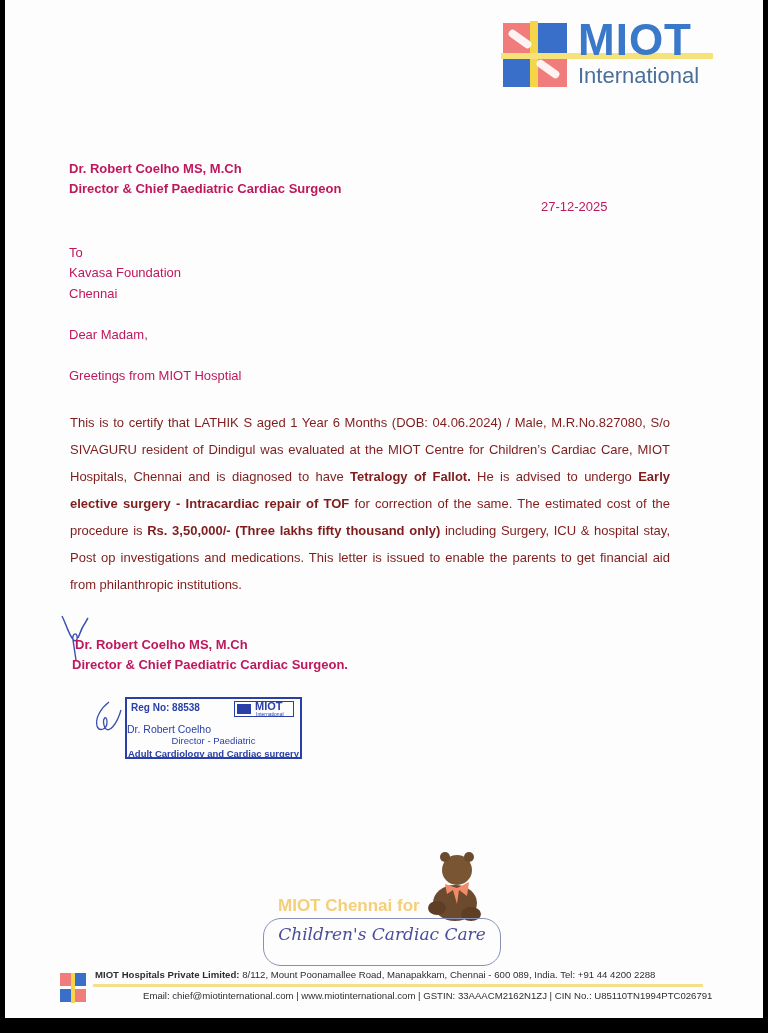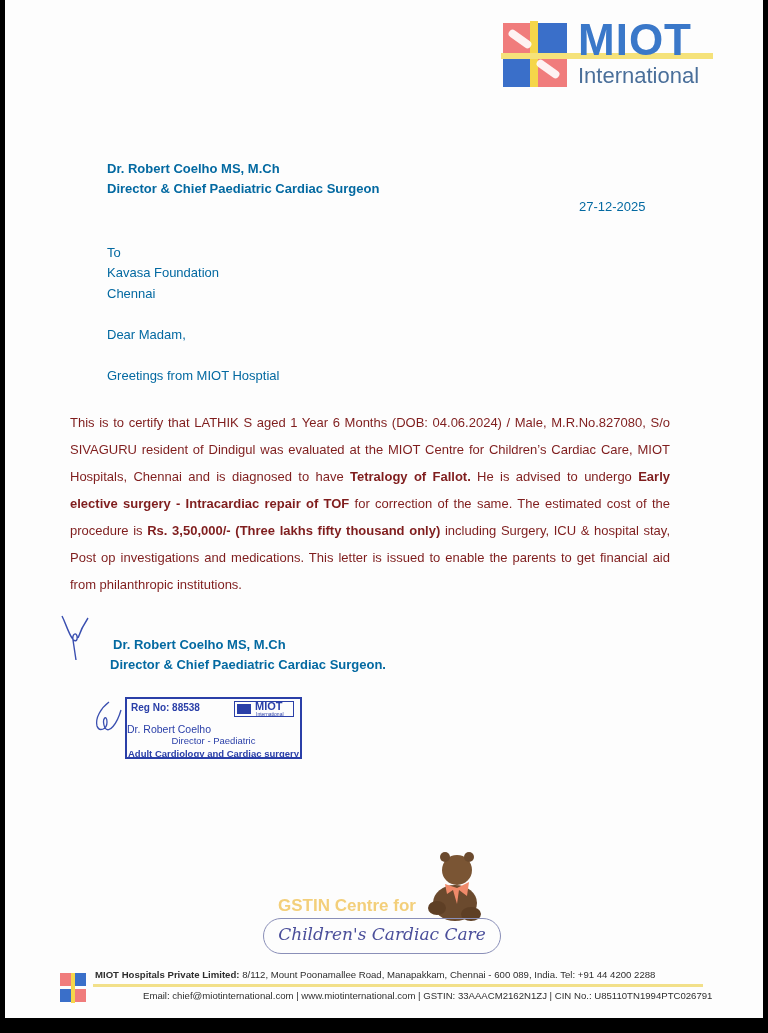--- a/index.html
+++ b/index.html
@@ -20,21 +20,21 @@
     .logo-mark .q3 { left: 2px; top: 36px; background: #3a6fc9; }
     .logo-mark .q4 { left: 36px; top: 36px; background: #f07c7c; }
     .logo-mark .vbar { position: absolute; left: 29px; top: 0; width: 8px; height: 66px; background: #f5d64a; }
     .logo-mark .hbar { position: absolute; left: 0; top: 32px; width: 212px; height: 6px; background: #f5e27a; }
     .logo-mark .hand { position: absolute; width: 26px; height: 8px; background: #fff; border-radius: 6px; opacity: .9; }
     .logo-mark .h1 { left: 6px; top: 14px; transform: rotate(35deg); }
     .logo-mark .h2 { left: 34px; top: 44px; transform: rotate(35deg); }
     .logo-word { position: absolute; left: 77px; top: -6px; font-family: "Liberation Sans", sans-serif; font-weight: 700; font-size: 44px; color: #3a78c9; letter-spacing: 1px; }
     .logo-sub { position: absolute; left: 77px; top: 42px; font-family: "Liberation Sans", sans-serif; font-size: 22px; color: #4a6f9a; }
 
-    .t { position: absolute; font-family: "Liberation Sans", sans-serif; font-size: 13px; color: #0369a1; white-space: nowrap; margin-left: 38px; }
+    .t { position: absolute; font-family: "Liberation Sans", sans-serif; font-size: 13px; color: #be185d; white-space: nowrap; }
     .b { font-weight: 700; }
 
     .para {
       position: absolute; left: 70px; top: 409px; width: 600px;
       font-family: "Liberation Sans", sans-serif; font-size: 13px; line-height: 27px; color: #7f1d1d;
       text-align: justify;
     }
     .para strong { font-weight: 700; }
 
     
@@ -53,21 +53,21 @@
     .stamp .slogo b { position: absolute; left: 2px; top: 2px; width: 14px; height: 10px; background: #2a3fa8; }
     .stamp .nm { position: absolute; left: 0; width: 100%; text-align: left; top: 24px; font-size: 10.5px; }
     .stamp .ti { position: absolute; left: 0; width: 100%; text-align: center; top: 36px; font-size: 9.5px; }
     .stamp .de { position: absolute; left: 0; width: 100%; text-align: center; top: 49px; font-size: 9.5px; font-weight: 700; }
 
     
     .ccc { position: absolute; left: 255px; top: 848px; width: 250px; height: 110px; }
     .bear { position: absolute; left: 165px; top: 0; width: 60px; height: 75px; }
     .ccc-top { position: absolute; left: 18px; top: 48px; font-family: "Liberation Sans", sans-serif; font-weight: 700; font-size: 17px; color: #f3cf7a; }
     .ccc-pill {
-      position: absolute; left: 3px; top: 70px; width: 238px; height: 36px;
+      position: absolute; left: 3px; top: 70px; width: 238px; height: 48px;
       border: 1.5px solid #8a8fb8; border-radius: 18px;
     }
     .ccc-main { position: absolute; left: 0; top: 5px; width: 100%; text-align: center; font-family: "DejaVu Serif", serif; font-style: italic; font-size: 17px; color: #4a4e9a; }
 
     
     .foot-mark { position: absolute; left: 55px; top: 973px; width: 28px; height: 30px; }
     .foot-mark .q { position: absolute; width: 11px; height: 13px; }
     .foot-line1 { position: absolute; left: 90px; top: 969px; font-family: "Liberation Sans", sans-serif; font-size: 9.6px; color: #2e2e2e; white-space: nowrap; }
     .foot-line2 { position: absolute; left: 90px; top: 990px; font-family: "Liberation Sans", sans-serif; font-size: 9.6px; color: #2e2e2e; white-space: nowrap; margin-left: 48px; }
     .foot-rule { position: absolute; left: 88px; top: 984px; width: 610px; height: 3px; background: #f2e08a; }
@@ -131,21 +131,21 @@
   <div class="ccc">
     <svg class="bear" viewBox="0 0 60 75">
       <ellipse cx="30" cy="55" rx="22" ry="18" fill="#6b4a2e"></ellipse>
       <circle cx="32" cy="22" r="15" fill="#7a5534"></circle>
       <circle cx="20" cy="9" r="5" fill="#6b4a2e"></circle>
       <circle cx="44" cy="9" r="5" fill="#6b4a2e"></circle>
       <ellipse cx="12" cy="60" rx="9" ry="7" fill="#5e3f25"></ellipse>
       <ellipse cx="46" cy="66" rx="10" ry="7" fill="#5e3f25"></ellipse>
       <path d="M20 36 L32 40 L44 34 L42 48 L34 42 L32 56 L28 42 L22 46 Z" fill="#f08a6a"></path>
     </svg>
-    <div class="ccc-top">GSTIN Centre for</div>
+    <div class="ccc-top">MIOT Chennai for</div>
     <div class="ccc-pill">
       <div class="ccc-main">Children's Cardiac Care</div>
     </div>
   </div>
 
   <div class="foot-mark">
     <div class="q" style="left:0; top:0; background:#f07c7c;"></div>
     <div class="q" style="left:15px; top:0; background:#3a6fc9;"></div>
     <div class="q" style="left:0; top:16px; background:#3a6fc9;"></div>
     <div class="q" style="left:15px; top:16px; background:#f07c7c;"></div>

